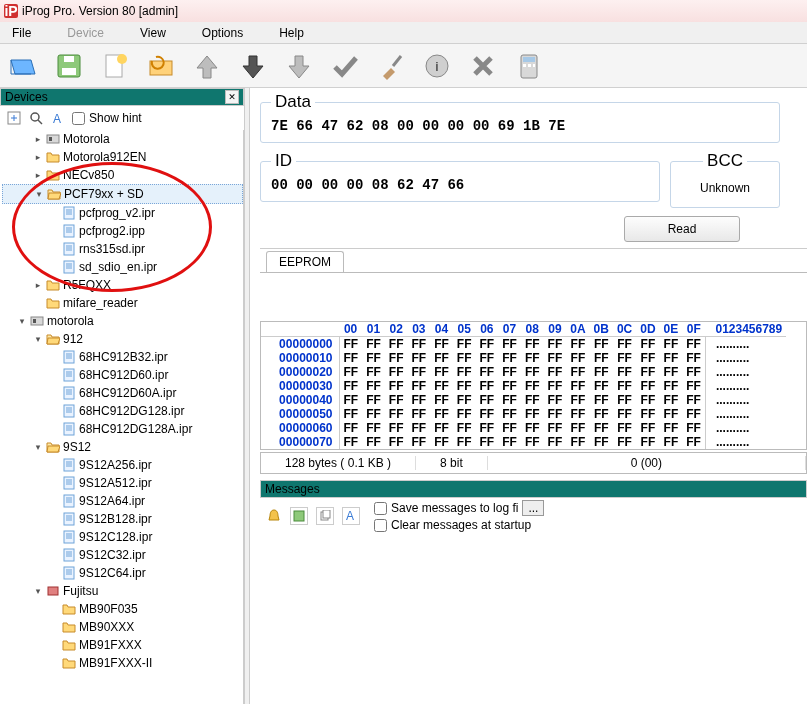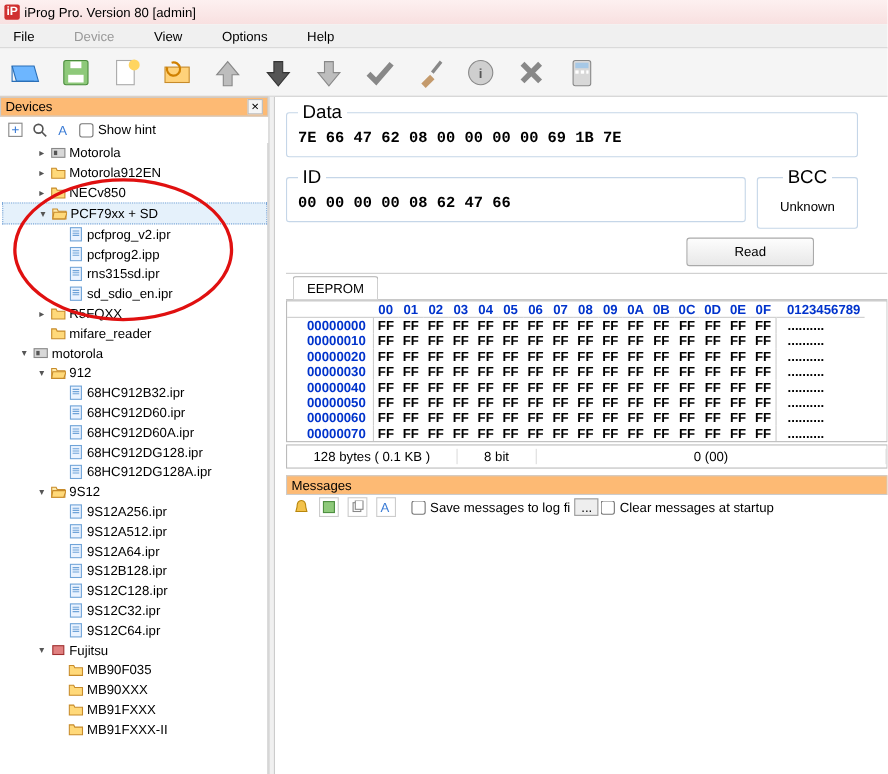--- a/index.html
+++ b/index.html
@@ -1,27 +1,27 @@
 <!DOCTYPE html>
 <html><head>
 <meta charset="utf-8">
 <style>
   * { box-sizing: border-box; margin: 0; padding: 0; font-family: "Segoe UI", Tahoma, sans-serif; font-size: 12px; }
   body { background: #fff; width: 807px; height: 704px; overflow: hidden; position: relative; }
   .titlebar { height: 22px; background: linear-gradient(to bottom, #fdf0f0, #f8e0e0); display: flex; align-items: center; padding: 0 4px; gap: 4px; }
-  .titlebar .app-icon { width: 14px; height: 14px; background: #d03030; display: inline-flex; align-items: center; justify-content: center; color: #fff; font-size: 11px; font-weight: bold; border-radius: 2px; }
+  .titlebar .app-icon { width: 14px; height: 14px; background: #d03030; display: inline-flex; align-items: center; justify-content: center; color: #fff; font-size: 14px; font-weight: bold; border-radius: 2px; }
   .titlebar .title-text { color: #000; }
   .menubar { height: 22px; background: #f0f0f0; border-bottom: 1px solid #d0d0d0; display: flex; align-items: center; padding: 0 4px; gap: 20px; }
   .menubar .menu-item { padding: 2px 8px; }
   .menubar .menu-item.disabled { color: #999; }
   .toolbar { height: 44px; background: #f5f5f5; border-bottom: 1px solid #d0d0d0; display: flex; align-items: center; padding: 0 6px; gap: 12px; }
   .toolbar .tbtn { width: 34px; height: 34px; display: inline-flex; align-items: center; justify-content: center; }
   .content { position: absolute; top: 88px; left: 0; right: 0; bottom: 0; display: flex; }
   .left-pane { width: 244px; height: 100%; display: flex; flex-direction: column; }
-  .pane-header { height: 18px; background: #fdba74; border: 1px solid #ccc; display: flex; align-items: center; padding: 0 4px; font-size: 11px; justify-content: space-between; }
+  .pane-header { height: 18px; background: #0f766e; border: 1px solid #ccc; display: flex; align-items: center; padding: 0 4px; font-size: 11px; justify-content: space-between; }
   .pane-header .close-x { width: 14px; height: 14px; border: 1px solid #bbb; background: #f5f5f5; display: inline-flex; align-items: center; justify-content: center; font-size: 9px; }
   .dev-toolbar { height: 24px; display: flex; align-items: center; gap: 6px; padding: 2px 6px; }
   .dev-toolbar .icon { width: 16px; height: 16px; display: inline-flex; align-items: center; justify-content: center; }
   .showhint { display: flex; align-items: center; gap: 4px; }
   .tree { flex: 1; overflow: auto; border-right: 1px solid #ccc; position: relative; padding-left: 2px; }
   .tree ul { list-style: none; }
   .tree li { white-space: nowrap; line-height: 18px; position: relative; }
   .tree .row { display: flex; align-items: center; gap: 3px; padding-left: 2px; }
   .tree .row.selected { background: #e5f1fb; border: 1px dotted #7aa6d8; }
   .tree .ind { display: inline-block; }
@@ -39,21 +39,21 @@
   .eeprom-wrap { border-top: 1px solid #ccc; }
   .tabstrip { height: 24px; display: flex; align-items: flex-end; border-bottom: 1px solid #bbb; }
   .tab { padding: 3px 12px; background: #fff; border: 1px solid #bbb; border-bottom: none; border-radius: 3px 3px 0 0; margin-left: 6px; }
   .hex-table { font-family: "Courier New", monospace; font-size: 13px; border-collapse: collapse; }
   .hex-table th, .hex-table td { padding: 0 4px; text-align: center; }
   .hex-table th { color: #0033cc; font-weight: bold; border-bottom: 1px solid #ccc; }
   .hex-table th.offset-h { width: 78px; }
   .hex-table td.offset { color: #0033cc; font-weight: bold; text-align: right; border-right: 1px solid #ccc; padding-right: 6px; }
   .hex-table td.byte { color: #000; font-weight: bold; }
   .hex-table td.ascii { text-align: left; padding-left: 10px; border-left: 1px solid #ccc; font-weight: bold; }
-  .hex-wrap { border: 1px solid #bbb; background: #fff; overflow: hidden; }
+  .hex-wrap { border: 1px solid #bbb; background: #fff; overflow: hidden; margin-top: 48px; }
   .statusbar { height: 22px; border: 1px solid #bbb; display: flex; align-items: center; margin-top: 2px; }
   .statusbar .seg { padding: 0 24px; border-right: 1px solid #ddd; }
   .messages-pane { }
   .msg-toolbar { display: flex; align-items: center; gap: 8px; padding: 2px 6px; }
   .msg-toolbar .chk { display: flex; align-items: center; gap: 4px; }
   .msg-toolbar .small-btn { width: 22px; height: 16px; border: 1px solid #999; background: #eee; }
   .msg-toolbar .iconbtn { width: 18px; height: 18px; display: inline-flex; align-items: center; justify-content: center; border: 1px solid #ccc; }
   .annot { position: absolute; left: 12px; top: 162px; width: 200px; height: 130px; border: 3px solid #e01010; border-radius: 50%; pointer-events: none; z-index: 10; }
   svg { display: block; }
   .splitter { width: 6px; background: #f0f0f0; border-left: 1px solid #ccc; border-right: 1px solid #ccc; }
@@ -604,21 +604,21 @@
     <div class="top-row">
       <fieldset>
         <legend>Data</legend>
         <div class="mono">7E 66 47 62 08 00 00 00 00 69 1B 7E</div>
       </fieldset>
       <div class="row2">
         <fieldset style="flex:1">
           <legend>ID</legend>
           <div class="mono">00 00 00 00 08 62 47 66</div>
         </fieldset>
-        <fieldset style="width:92px;text-align:center">
+        <fieldset style="width:110px;text-align:center">
           <legend>BCC</legend>
           <div style="padding:4px 0">Unknown</div>
         </fieldset>
       </div>
       <div class="read-row">
         <button class="read-btn">Read</button>
       </div>
     </div>
 
     <div class="eeprom-wrap">
@@ -839,21 +839,21 @@
             <svg width="12" height="12">
               <rect x="2" y="2" width="7" height="8" fill="#fff" stroke="#888"></rect>
               <rect x="4" y="0" width="7" height="8" fill="#fff" stroke="#888"></rect>
             </svg>
           </span>
         <span class="iconbtn">
             <svg width="12" height="12">
               <text x="1" y="10" font-size="11" fill="#3a7bd5" font-family="serif">A</text>
             </svg>
           </span>
-        <div style="display:flex;flex-direction:row;gap:2px;margin-left:6px">
+        <div style="display:flex;flex-direction:column;gap:2px;margin-left:6px">
           <label class="chk">
             <input type="checkbox" style="">
             <span>Save messages to log fi</span>
             <button class="small-btn">...</button>
           </label>
           <label class="chk">
             <input type="checkbox" style="">
             <span>Clear messages at startup</span>
           </label>
         </div>

